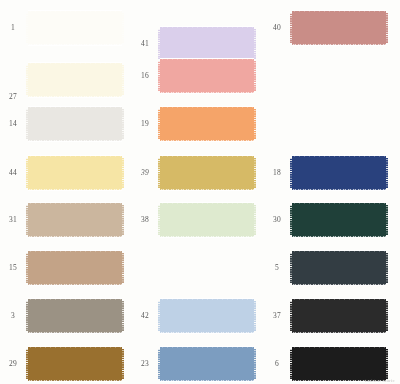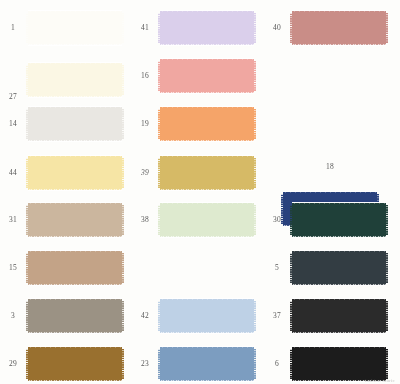--- a/index.html
+++ b/index.html
@@ -212,21 +212,21 @@
             <div class="chip-core" style="background: rgb(153, 112, 47);"></div>
             <div class="chip-edge top" style="background: linear-gradient(45deg, rgb(153, 112, 47) 50%, transparent 50%) 0px 0px / 2.5px 3.2px repeat-x, linear-gradient(135deg, transparent 50%, rgb(153, 112, 47) 50%) 2.5px 0px / 2.5px 3.2px repeat-x;"></div>
             <div class="chip-edge bottom" style="background: linear-gradient(135deg, rgb(153, 112, 47) 50%, transparent 50%) 0px 0px / 2.5px 3.2px repeat-x, linear-gradient(45deg, transparent 50%, rgb(153, 112, 47) 50%) 2.5px 0px / 2.5px 3.2px repeat-x;"></div>
             <div class="chip-side left" style="background: linear-gradient(45deg, rgb(153, 112, 47) 50%, transparent 50%) 0px 0px / 2.4px 2.2px repeat-y, linear-gradient(135deg, transparent 50%, rgb(153, 112, 47) 50%) 0px 2.2px / 2.4px 2.2px repeat-y;"></div>
             <div class="chip-side right" style="background: linear-gradient(135deg, rgb(153, 112, 47) 50%, transparent 50%) 0px 0px / 2.4px 2.2px repeat-y, linear-gradient(45deg, transparent 50%, rgb(153, 112, 47) 50%) 0px 2.2px / 2.4px 2.2px repeat-y;"></div>
           </div>
         </div>
       </div>
     </div>
   <div class="swatch-column" id="column-2">
-      <div class="swatch-row" style="top: 4px;">
+      <div class="swatch-row" style="top: 20px;">
         <div class="swatch-label">41</div>
         <div class="swatch-chip-wrap" title="41">
           <div class="swatch-chip">
             <div class="chip-core" style="background: rgb(218, 207, 235);"></div>
             <div class="chip-edge top" style="background: linear-gradient(45deg, rgb(218, 207, 235) 50%, transparent 50%) 0px 0px / 2.5px 3.2px repeat-x, linear-gradient(135deg, transparent 50%, rgb(218, 207, 235) 50%) 2.5px 0px / 2.5px 3.2px repeat-x;"></div>
             <div class="chip-edge bottom" style="background: linear-gradient(135deg, rgb(218, 207, 235) 50%, transparent 50%) 0px 0px / 2.5px 3.2px repeat-x, linear-gradient(45deg, transparent 50%, rgb(218, 207, 235) 50%) 2.5px 0px / 2.5px 3.2px repeat-x;"></div>
             <div class="chip-side left" style="background: linear-gradient(45deg, rgb(218, 207, 235) 50%, transparent 50%) 0px 0px / 2.4px 2.2px repeat-y, linear-gradient(135deg, transparent 50%, rgb(218, 207, 235) 50%) 0px 2.2px / 2.4px 2.2px repeat-y;"></div>
             <div class="chip-side right" style="background: linear-gradient(135deg, rgb(218, 207, 235) 50%, transparent 50%) 0px 0px / 2.4px 2.2px repeat-y, linear-gradient(45deg, transparent 50%, rgb(218, 207, 235) 50%) 0px 2.2px / 2.4px 2.2px repeat-y;"></div>
           </div>
         </div>
@@ -310,21 +310,21 @@
         <div class="swatch-chip-wrap" title="40">
           <div class="swatch-chip">
             <div class="chip-core" style="background: rgb(201, 141, 135);"></div>
             <div class="chip-edge top" style="background: linear-gradient(45deg, rgb(201, 141, 135) 50%, transparent 50%) 0px 0px / 2.5px 3.2px repeat-x, linear-gradient(135deg, transparent 50%, rgb(201, 141, 135) 50%) 2.5px 0px / 2.5px 3.2px repeat-x;"></div>
             <div class="chip-edge bottom" style="background: linear-gradient(135deg, rgb(201, 141, 135) 50%, transparent 50%) 0px 0px / 2.5px 3.2px repeat-x, linear-gradient(45deg, transparent 50%, rgb(201, 141, 135) 50%) 2.5px 0px / 2.5px 3.2px repeat-x;"></div>
             <div class="chip-side left" style="background: linear-gradient(45deg, rgb(201, 141, 135) 50%, transparent 50%) 0px 0px / 2.4px 2.2px repeat-y, linear-gradient(135deg, transparent 50%, rgb(201, 141, 135) 50%) 0px 2.2px / 2.4px 2.2px repeat-y;"></div>
             <div class="chip-side right" style="background: linear-gradient(135deg, rgb(201, 141, 135) 50%, transparent 50%) 0px 0px / 2.4px 2.2px repeat-y, linear-gradient(45deg, transparent 50%, rgb(201, 141, 135) 50%) 0px 2.2px / 2.4px 2.2px repeat-y;"></div>
           </div>
         </div>
       </div>
-      <div class="swatch-row" style="top: 163px; flex-direction: column;">
+      <div class="swatch-row" style="top: 149px;">
         <div class="swatch-label">18</div>
         <div class="swatch-chip-wrap" title="18">
           <div class="swatch-chip">
             <div class="chip-core" style="background: rgb(41, 65, 125);"></div>
             <div class="chip-edge top" style="background: linear-gradient(45deg, rgb(41, 65, 125) 50%, transparent 50%) 0px 0px / 2.5px 3.2px repeat-x, linear-gradient(135deg, transparent 50%, rgb(41, 65, 125) 50%) 2.5px 0px / 2.5px 3.2px repeat-x;"></div>
             <div class="chip-edge bottom" style="background: linear-gradient(135deg, rgb(41, 65, 125) 50%, transparent 50%) 0px 0px / 2.5px 3.2px repeat-x, linear-gradient(45deg, transparent 50%, rgb(41, 65, 125) 50%) 2.5px 0px / 2.5px 3.2px repeat-x;"></div>
             <div class="chip-side left" style="background: linear-gradient(45deg, rgb(41, 65, 125) 50%, transparent 50%) 0px 0px / 2.4px 2.2px repeat-y, linear-gradient(135deg, transparent 50%, rgb(41, 65, 125) 50%) 0px 2.2px / 2.4px 2.2px repeat-y;"></div>
             <div class="chip-side right" style="background: linear-gradient(135deg, rgb(41, 65, 125) 50%, transparent 50%) 0px 0px / 2.4px 2.2px repeat-y, linear-gradient(45deg, transparent 50%, rgb(41, 65, 125) 50%) 0px 2.2px / 2.4px 2.2px repeat-y;"></div>
           </div>
         </div>

